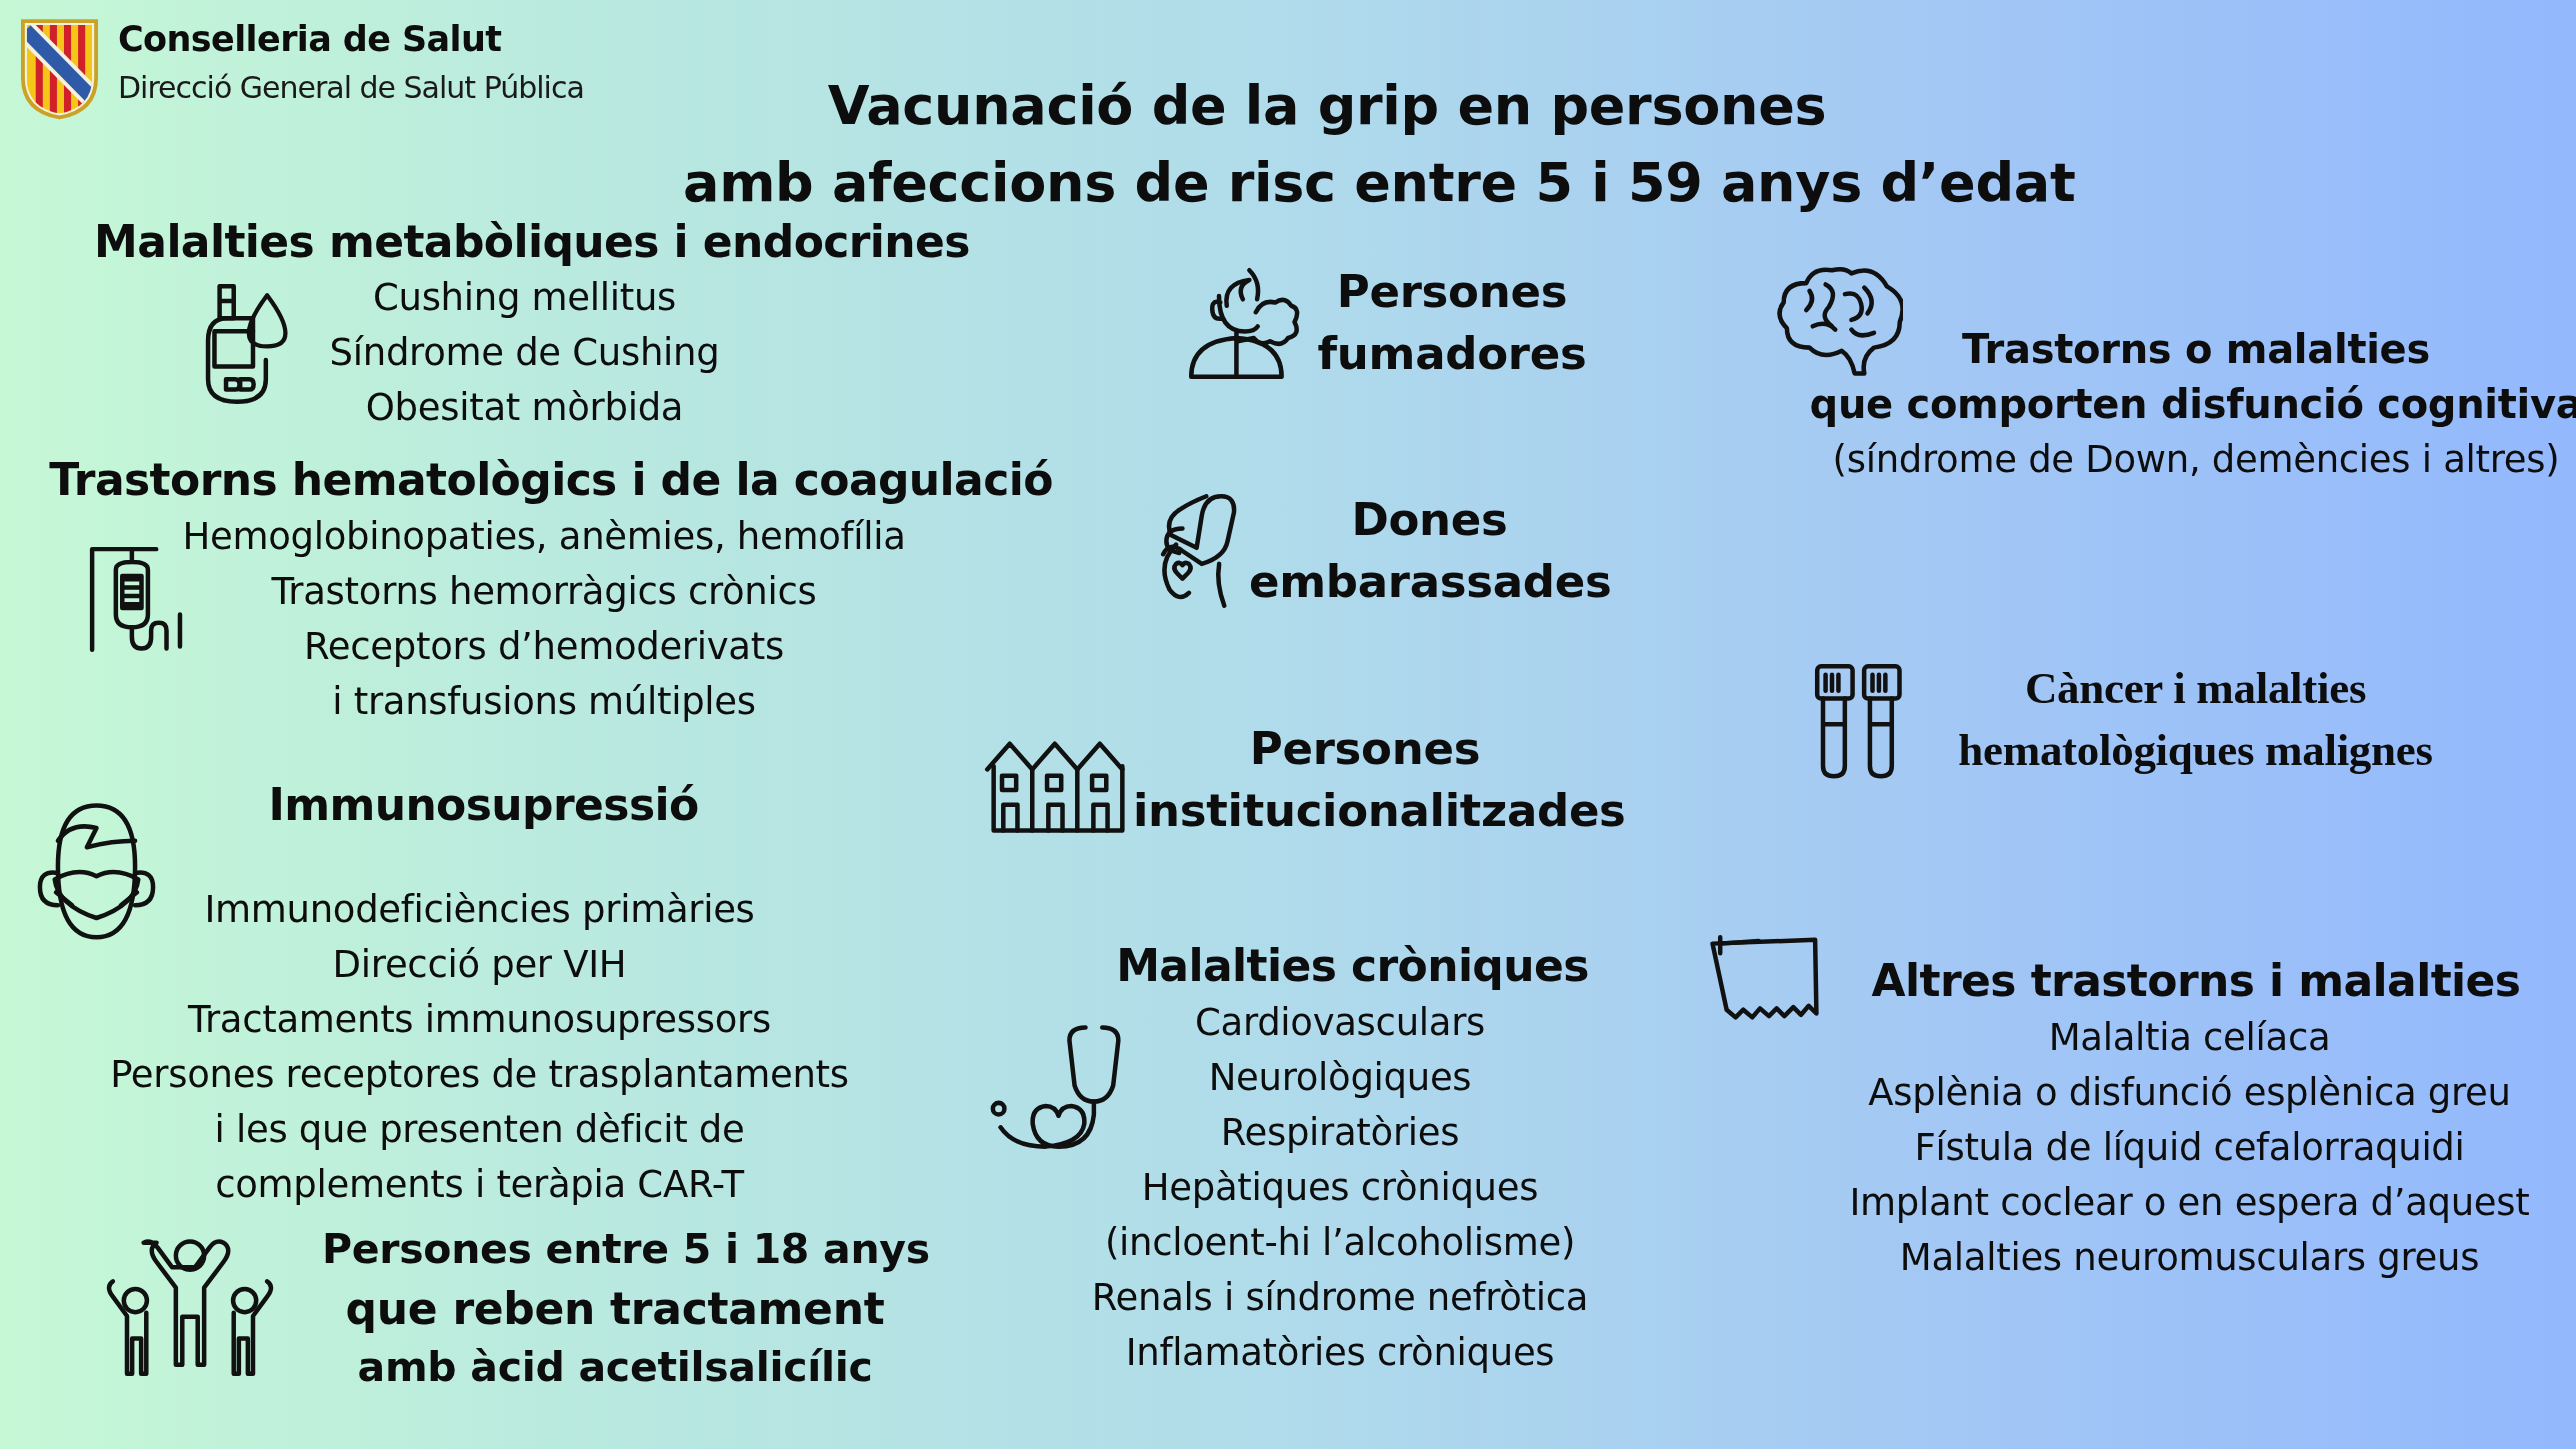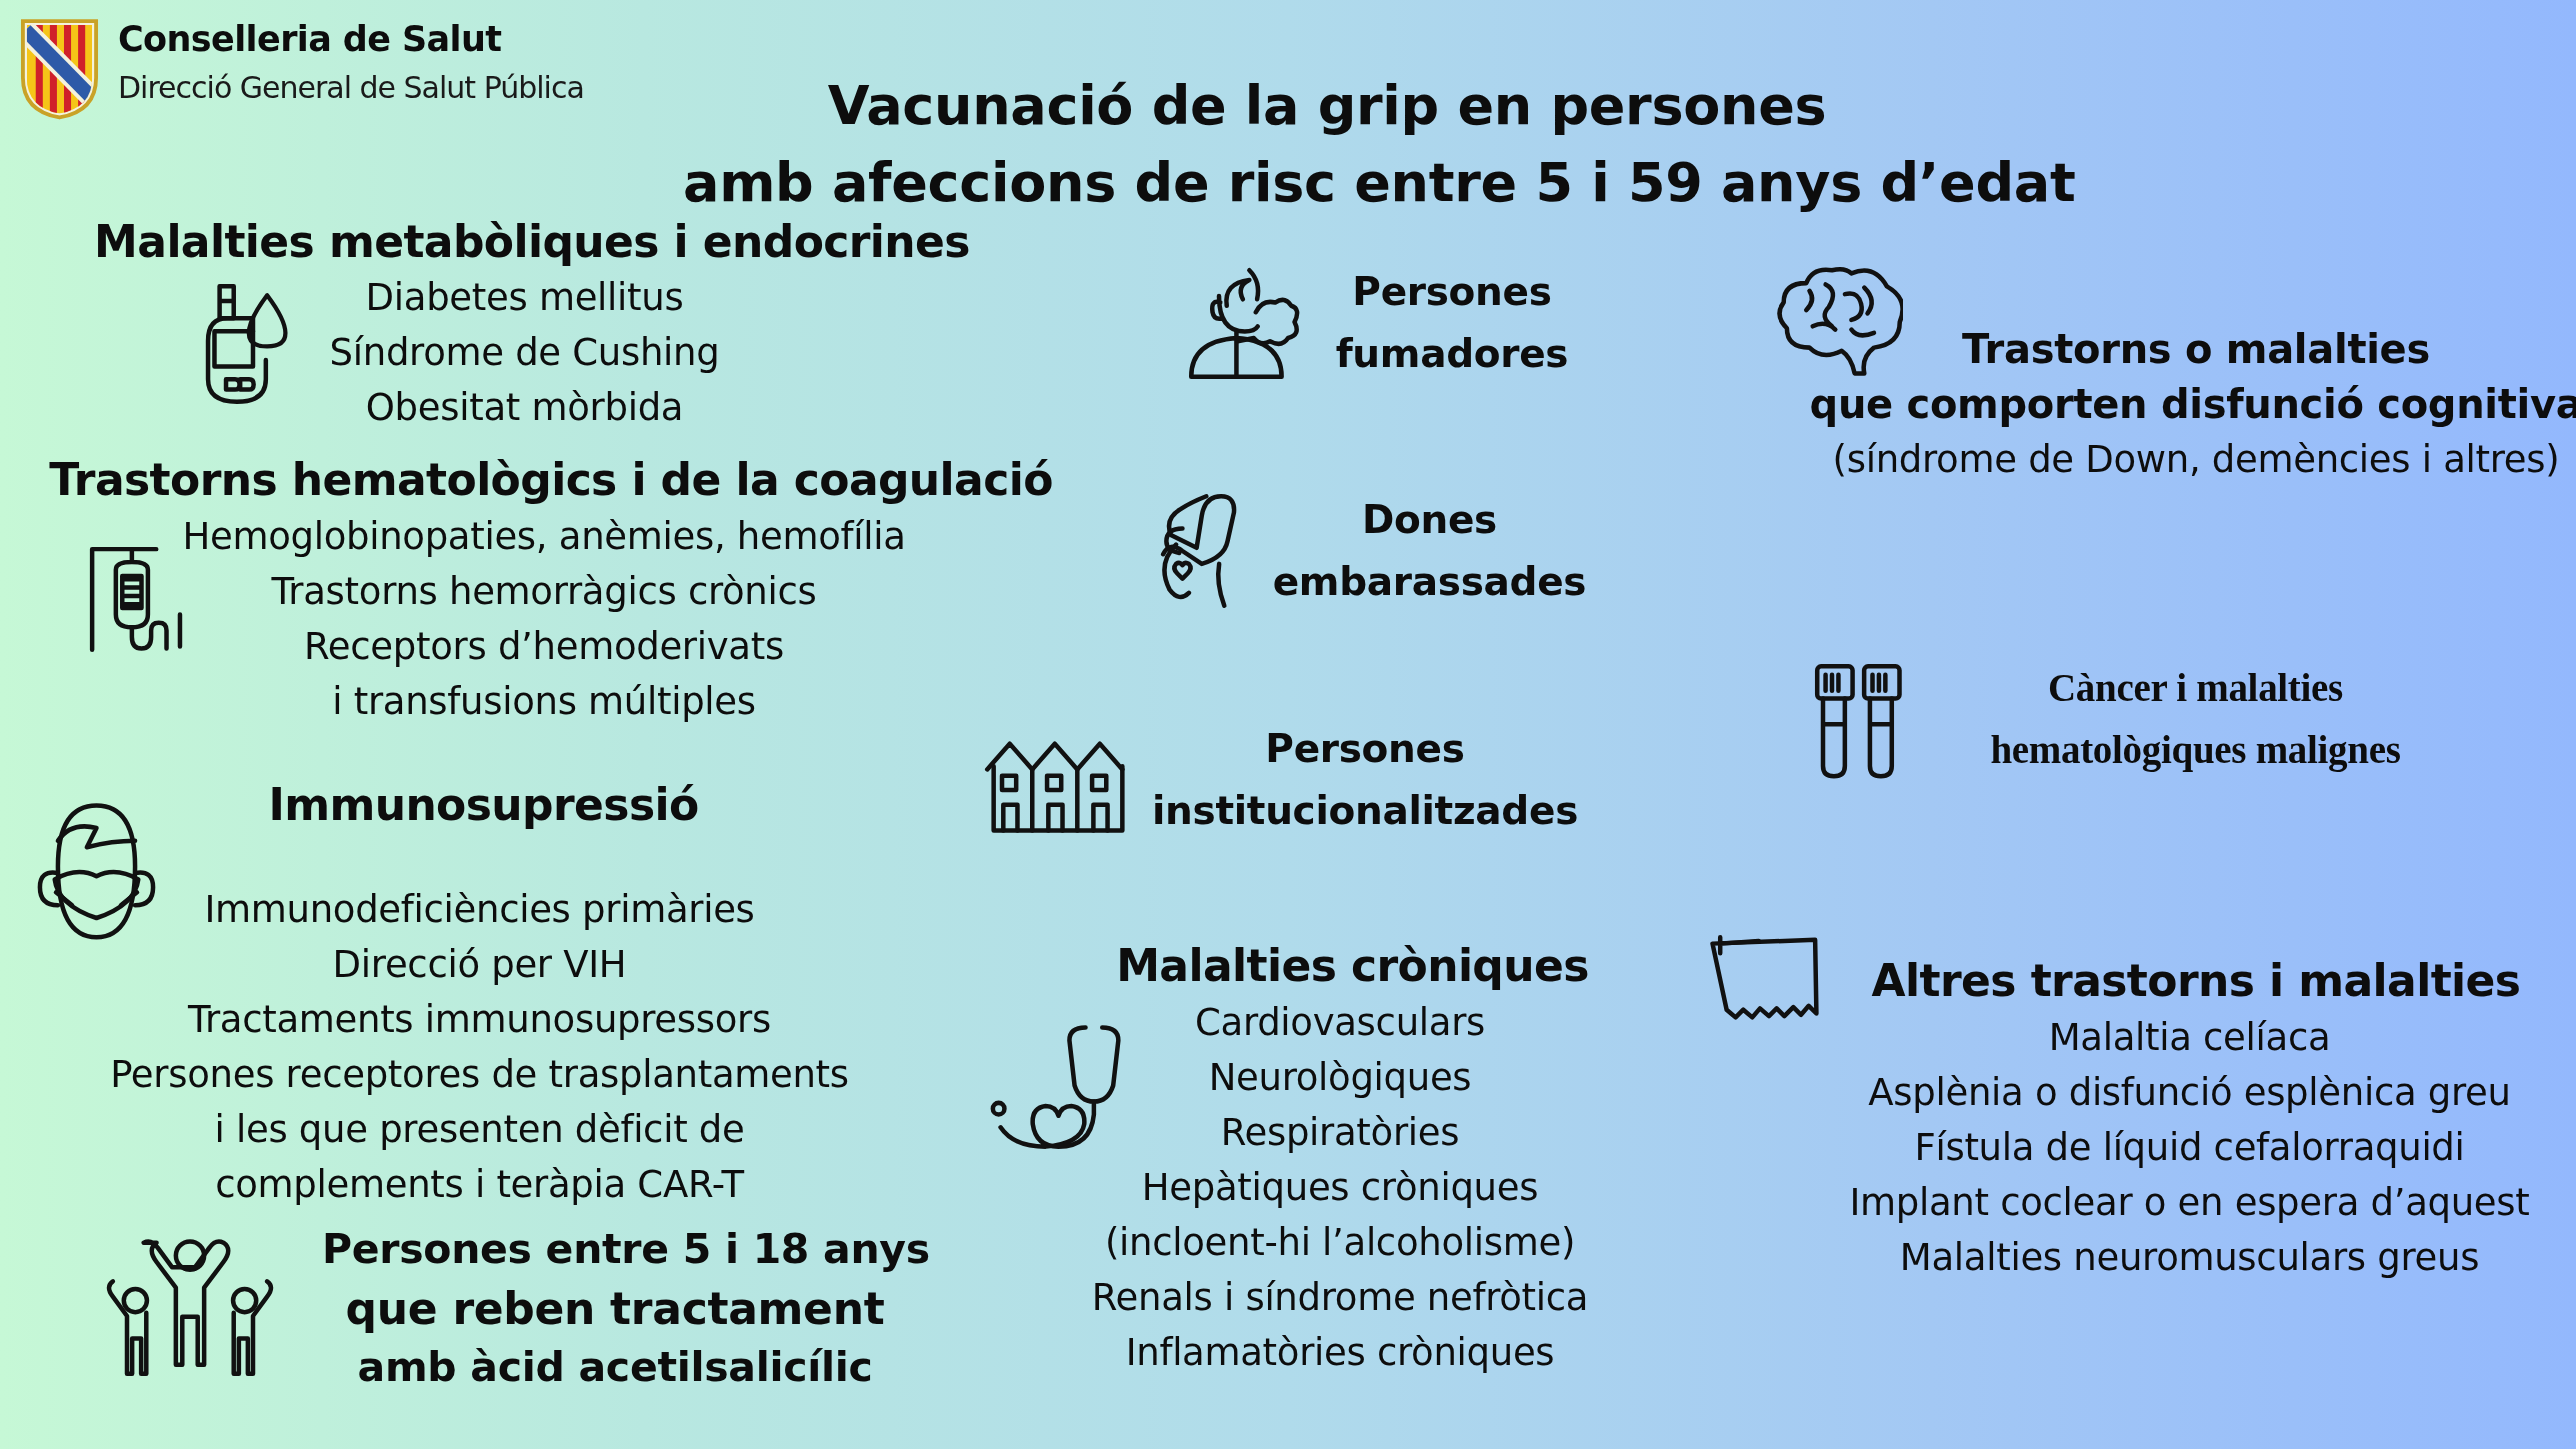--- a/index.html
+++ b/index.html
@@ -6,21 +6,21 @@
   body {
     width: 2576px; height: 1449px; position: relative; overflow: hidden;
     background: linear-gradient(90deg, #c6f8d6 0%, #b8e8e0 25%, #b0dbeb 50%, #a3c8f4 75%, #93b8fd 100%);
     font-family: "DejaVu Sans", "Liberation Sans", sans-serif;
     color: #0d0d0d;
   }
   .abs { position: absolute; }
   .block { position: absolute; text-align: center; }
   .hdr { font-weight: bold; font-size: 44px; line-height: 58px; white-space: nowrap; letter-spacing: -0.6px; }
   .item { font-size: 37px; line-height: 55px; white-space: nowrap; letter-spacing: -0.3px; }
-  .big { font-weight: bold; font-size: 39px; line-height: 62px; white-space: nowrap; letter-spacing: -0.3px; }
+  .big { font-weight: bold; font-size: 45px; line-height: 62px; white-space: nowrap; letter-spacing: -0.3px; }
   .title { font-weight: bold; font-size: 54px; line-height: 77px; text-align: center; white-space: nowrap; letter-spacing: -0.3px; }
   svg { display: block; }
   .ic { position: absolute; }
   .ic svg * { fill: none; stroke: #111; stroke-width: 7; stroke-linecap: round; stroke-linejoin: round; }
 </style>
 </head>
 <body>
 
 <div class="abs" style="left:19.3px; top:15.5px;">
   <svg width="81" height="104" viewBox="0 0 126 162">
@@ -46,21 +46,21 @@
 
 <div class="abs" style="left:683px; top:19.3px; width:1288px;margin-top:48px;">
   <div class="title">Vacunació de la grip en persones</div>
   <div class="title">amb afeccions de risc entre 5 i 59 anys d’edat</div>
 </div>
 
 <div class="block" style="left:52px; top:213px; width:960px;">
   <div class="hdr">Malalties metabòliques i endocrines</div>
 </div>
 <div class="block" style="left:267px; top:270px; width:515px;">
-  <div class="item">Diabetes mellitus</div>
+  <div class="item">Cushing mellitus</div>
   <div class="item">Síndrome de Cushing</div>
   <div class="item">Obesitat mòrbida</div>
 </div>
 <div class="ic" style="left:200px; top:283px;">
   <svg width="97" height="122" viewBox="0 0 150 190">
     <path d="M30 5 h22 v50 h-22 z M30 28 h22"></path>
     <path d="M12 90 q0 -35 30 -35 h40 v20 M12 90 v60 q0 35 45 35 q45 0 45 -35 v-30"></path>
     <rect x="22" y="75" width="60" height="55"></rect>
     <path d="M40 150 h14 q7 0 7 8 q0 8 -7 8 h-14 z M62 150 h14 q7 0 7 8 q0 8 -7 8 h-14 z"></path>
     <path d="M120 20 q-30 40 -30 62 q0 22 30 22 q30 0 30 -22 q0 -22 -30 -62 z" transform="translate(-10,0) scale(0.95)"></path>

